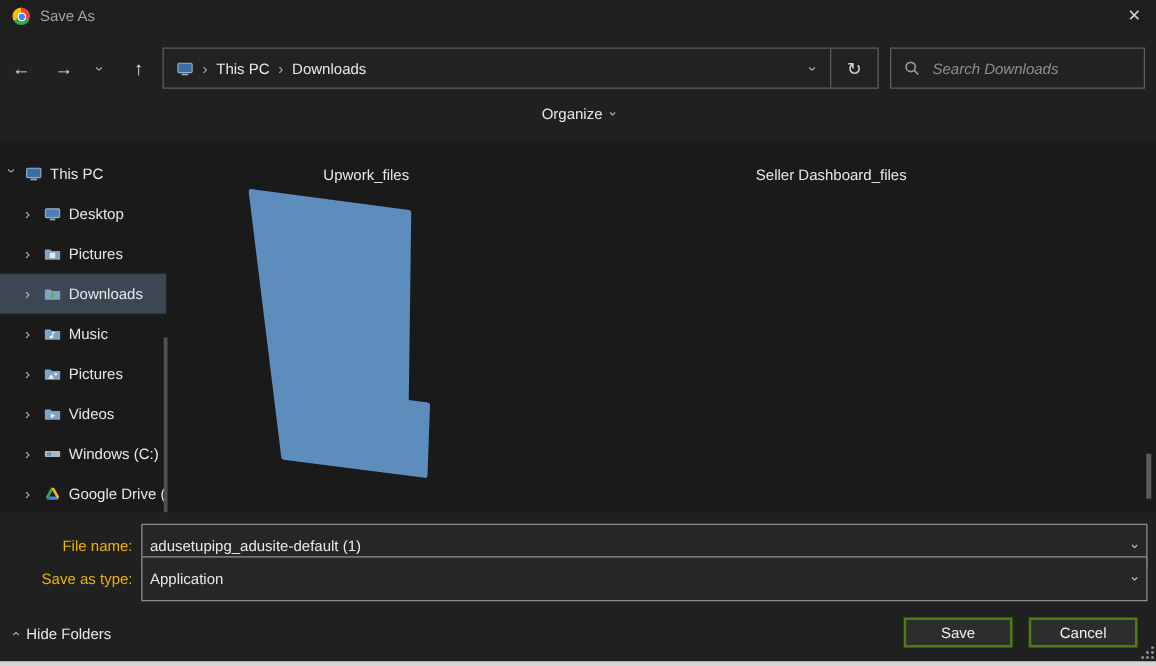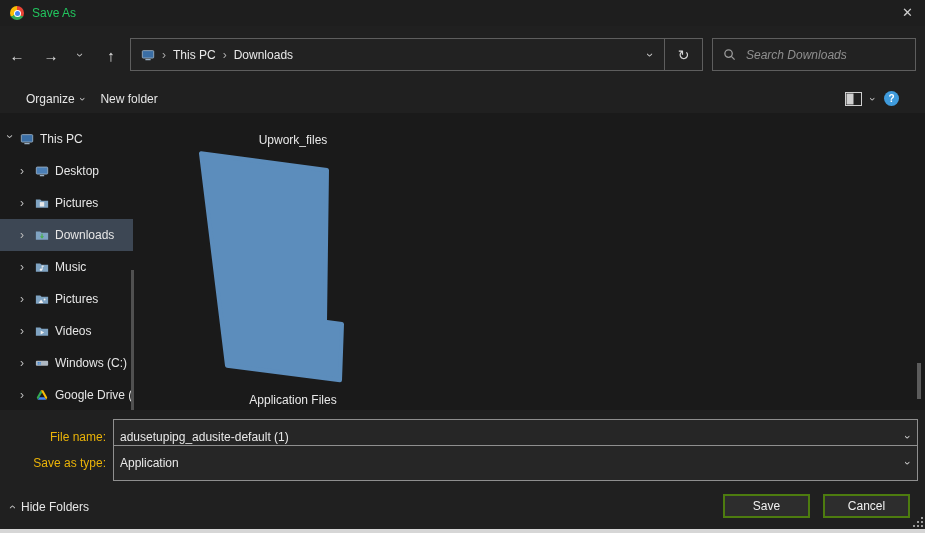--- a/index.html
+++ b/index.html
@@ -9,21 +9,21 @@
     font-family:"Liberation Sans", sans-serif; font-size:12px; color:#e6e6e6;
     overflow:hidden;
   }
   
   .titlebar{ position:absolute; top:0; left:0; right:0; height:26px; background:#1e1e1e;
              display:flex; align-items:center; padding:0 10px; gap:8px; }
   .chrome-icon{ width:14px; height:14px; border-radius:50%; position:relative; flex:none;
     background:conic-gradient(#ea4335 0 120deg,#34a853 120deg 240deg,#fbbc05 240deg 360deg); }
   .chrome-icon::before{ content:""; position:absolute; inset:3.5px; border-radius:50%; background:#fff; }
   .chrome-icon::after{ content:""; position:absolute; inset:4.5px; border-radius:50%; background:#4285f4; }
-  .title-text{ color:#22c55e; }
+  .title-text{ color:#a3a3a3; }
   .close-x{ position:absolute; right:12px; top:5px; color:#cfcfcf; font-size:13px; cursor:default; }
 
   
   .navbtn{ position:absolute; display:flex; align-items:center; justify-content:center;
            width:26px; height:26px; top:42px; color:#e2e2e2; font-size:15px; }
   .nav-back{ left:4px; } .nav-fwd{ left:38px; } .nav-up{ left:98px; }
   .nav-chev{ left:70px; width:20px; font-size:12px; color:#bdbdbd; }
   .rot90{ display:inline-block; transform:rotate(90deg); }
   .rotm90{ display:inline-block; transform:rotate(-90deg); }
 
@@ -38,21 +38,21 @@
 
   .searchbox{ position:absolute; top:38px; left:712px; width:204px; height:33px;
               border:1px solid #5e5e5e; background:#222; display:flex; align-items:center;
               gap:8px; padding:0 10px;font-style:italic; }
   .searchbox input{ flex:1; background:transparent; border:none; outline:none;
                     color:#d8d8d8; font:inherit; min-width:0; }
   .searchbox input::placeholder{ color:#8f8f8f; }
 
   
   .toolbar{ position:absolute; top:84px; left:0; right:0; height:29px;
-            display:flex; align-items:center; padding:0 26px; gap:16px; }
+            display:flex; align-items:center; padding:0 4px; gap:42px;flex-direction:column; }
   .tool-item{ display:flex; align-items:center; gap:6px; color:#e6e6e6; }
   .tool-chev{ font-size:11px; color:#bdbdbd; }
   .tool-right{ margin-left:auto; display:flex; align-items:center; gap:9px; }
   .help-circle{ width:15px; height:15px; border-radius:50%; background:#3f9bdc; color:#fff;
                 font-size:10px; font-weight:bold; display:flex; align-items:center; justify-content:center; }
 
   
   .content{ position:absolute; top:113px; left:0; right:0; height:297px; background:#1a1a1a; }
 
   .sidebar{ position:absolute; top:0; left:0; width:133px; height:100%; padding-top:10px; }
@@ -246,28 +246,28 @@
         </svg>
         <span>Google Drive (G</span>
       </div>
 
     </div>
     <div class="side-scroll"></div>
 
     <div class="file-label lbl-upwork">
       <span>Upwork_files</span>
     </div>
+    <div class="file-label lbl-seller">
+      <span>Seller Dashboard_files</span>
+    </div>
 
     <div class="big-folder">
       <svg width="150" height="240" viewBox="0 0 150 215" preserveAspectRatio="none">
         <path d="M5,4 L131,19 L129,155 L146,157 L144,207 L31,194 Z" fill="#5c8dbc" stroke="#5c8dbc" stroke-width="4" stroke-linejoin="round"></path>
       </svg>
-    </div>
-    <div class="file-label lbl-app">
-      <span>Application Files</span>
     </div>
 
     <div class="main-scroll"></div>
   </div>
 
   <div class="fields">
     <div class="frow frow1">
       <span class="flabel">File name:</span>
       <div class="combo">
         <input type="text" value="adusetupipg_adusite-default (1)" style="">

